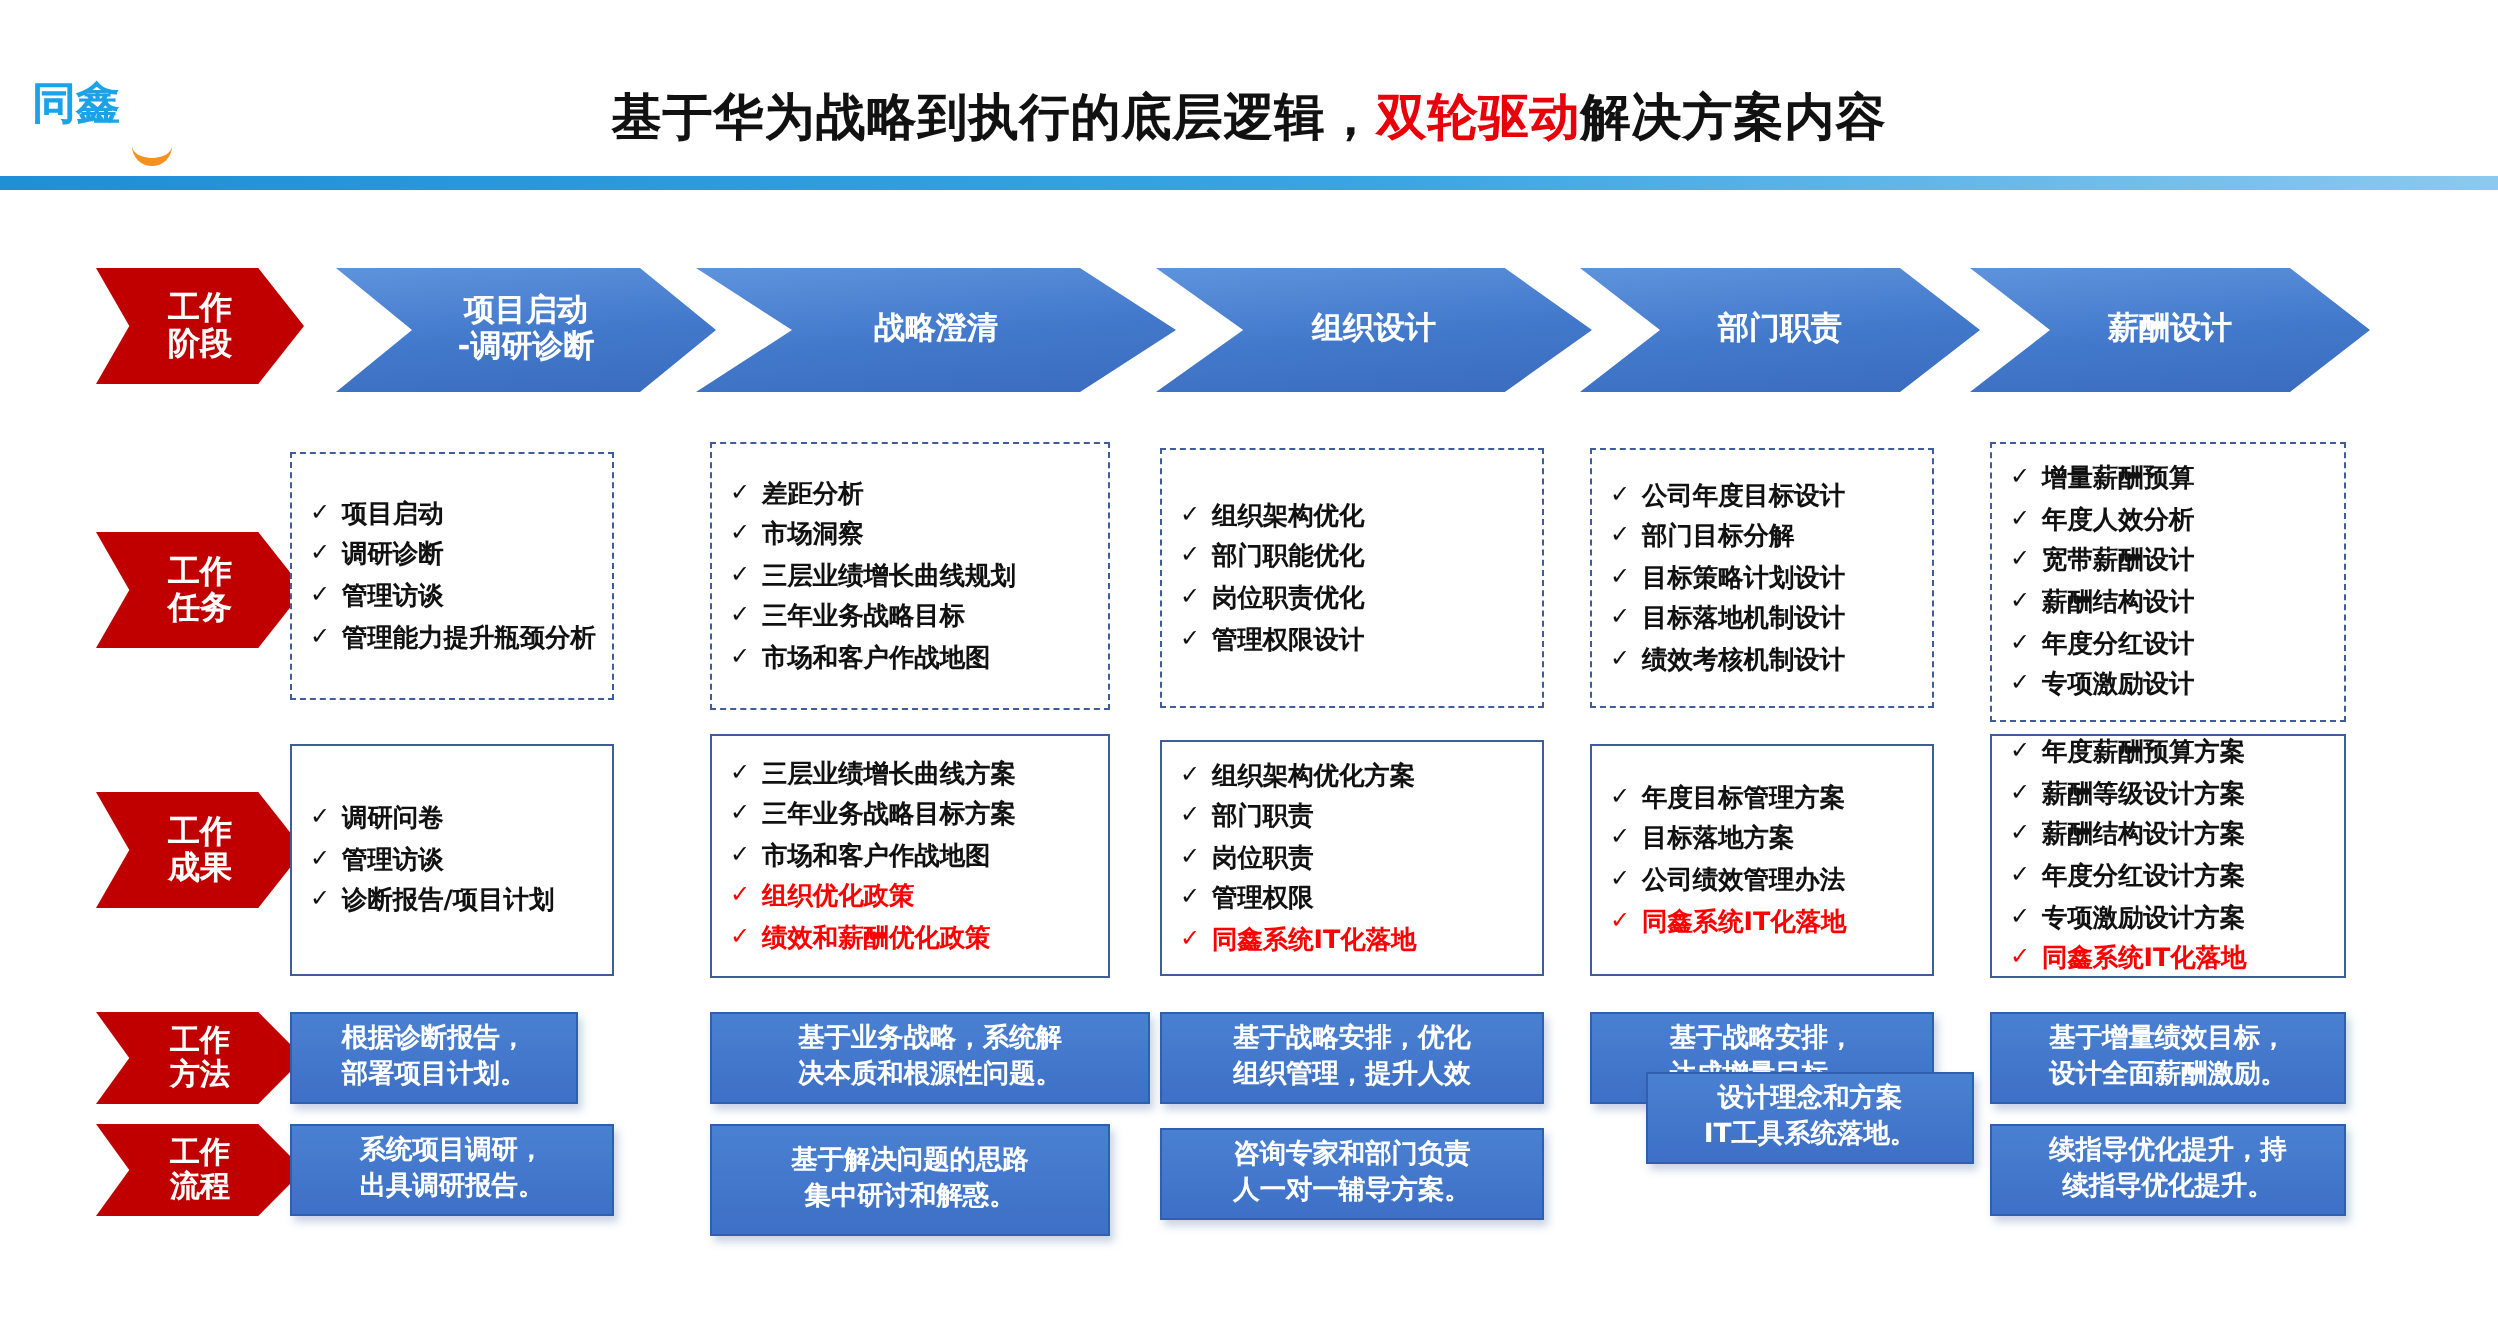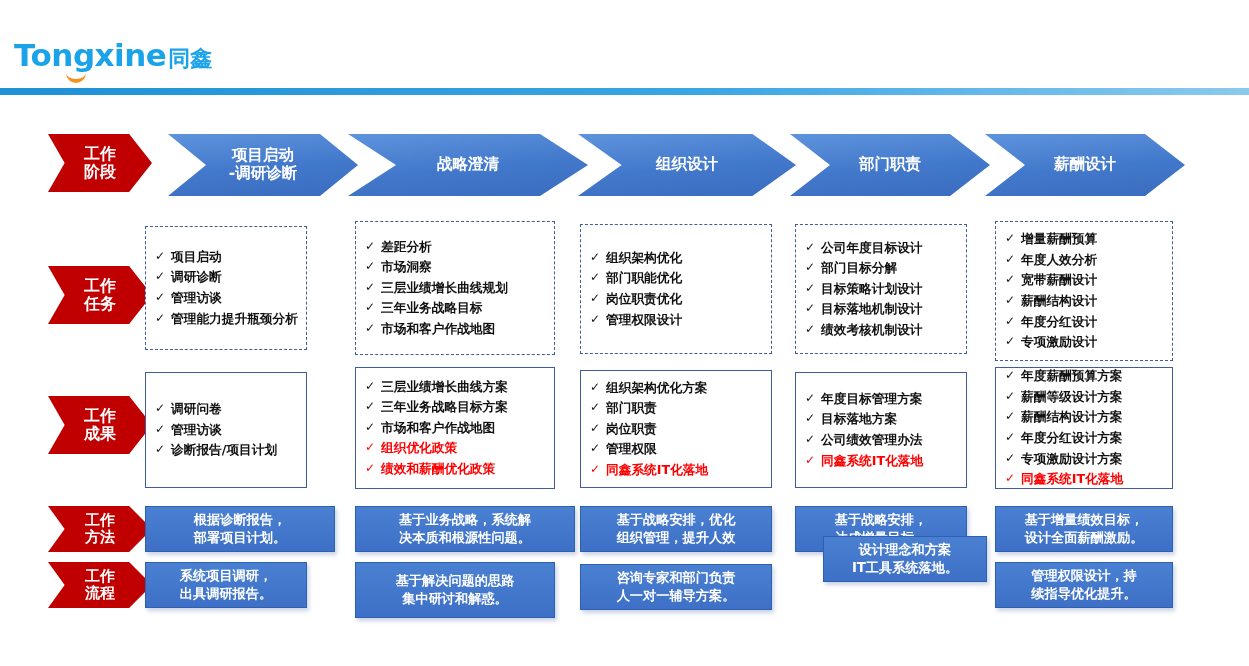--- a/index.html
+++ b/index.html
@@ -73,23 +73,25 @@
     padding:3px 5px;
     box-shadow:2px 3px 4px rgba(80,110,170,0.30);
   }
   .stmt span{display:block;}
 </style>
 </head>
 <body>
 
 <div class="header">
   <div class="logo">
-    <span class="logo-en">Tongxine</span>
     <span class="logo-smile"></span>
     <span class="logo-cn">同鑫</span>
+  </div>
+  <div class="title">
+    <span>基于华为战略到执行的底层逻辑，</span><span class="hl">双轮驱动</span><span>解决方案内容</span>
   </div>
   <div class="rule"></div>
 </div>
 
 <div id="diagram">
     <div class="rowlabel" style="left: 48px; top: 134px; width: 104px; height: 58px; font-size: 16px;">
       <div>
         <div>工作</div>
         <div>阶段</div>
       </div>
@@ -224,21 +226,21 @@
     <div class="box solid" style="left: 995px; top: 367px; width: 178px; height: 122px; display: flex; align-items: center;">
       <ul style="width: 100%; padding: 0px 6px 0px 9px;">
         <li><span class="tick">✓</span><span>年度薪酬预算方案</span></li>
         <li><span class="tick">✓</span><span>薪酬等级设计方案</span></li>
         <li><span class="tick">✓</span><span>薪酬结构设计方案</span></li>
         <li><span class="tick">✓</span><span>年度分红设计方案</span></li>
         <li><span class="tick">✓</span><span>专项激励设计方案</span></li>
         <li class="red "><span class="tick">✓</span><span>同鑫系统IT化落地</span></li>
       </ul>
     </div>
-    <div class="stmt" style="left: 145px; top: 506px; width: 190px; height: 46px;">
+    <div class="stmt" style="left: 145px; top: 506px; width: 144px; height: 46px;">
       <div>
         <span>根据诊断报告，</span>
         <span>部署项目计划。</span>
       </div>
     </div>
     <div class="stmt" style="left: 355px; top: 506px; width: 220px; height: 46px;">
       <div>
         <span>基于业务战略，系统解</span>
         <span>决本质和根源性问题。</span>
       </div>
@@ -280,17 +282,17 @@
       </div>
     </div>
     <div class="stmt" style="left: 795px; top: 536px; width: 164px; height: 46px; margin-left: 28px;">
       <div>
         <span>设计理念和方案</span>
         <span>IT工具系统落地。</span>
       </div>
     </div>
     <div class="stmt" style="left: 995px; top: 562px; width: 178px; height: 46px;">
       <div>
-        <span>管理权限设计，持</span>
+        <span>续指导优化提升，持</span>
         <span>续指导优化提升。</span>
       </div>
     </div>
   </div>
 
 </body></html>

